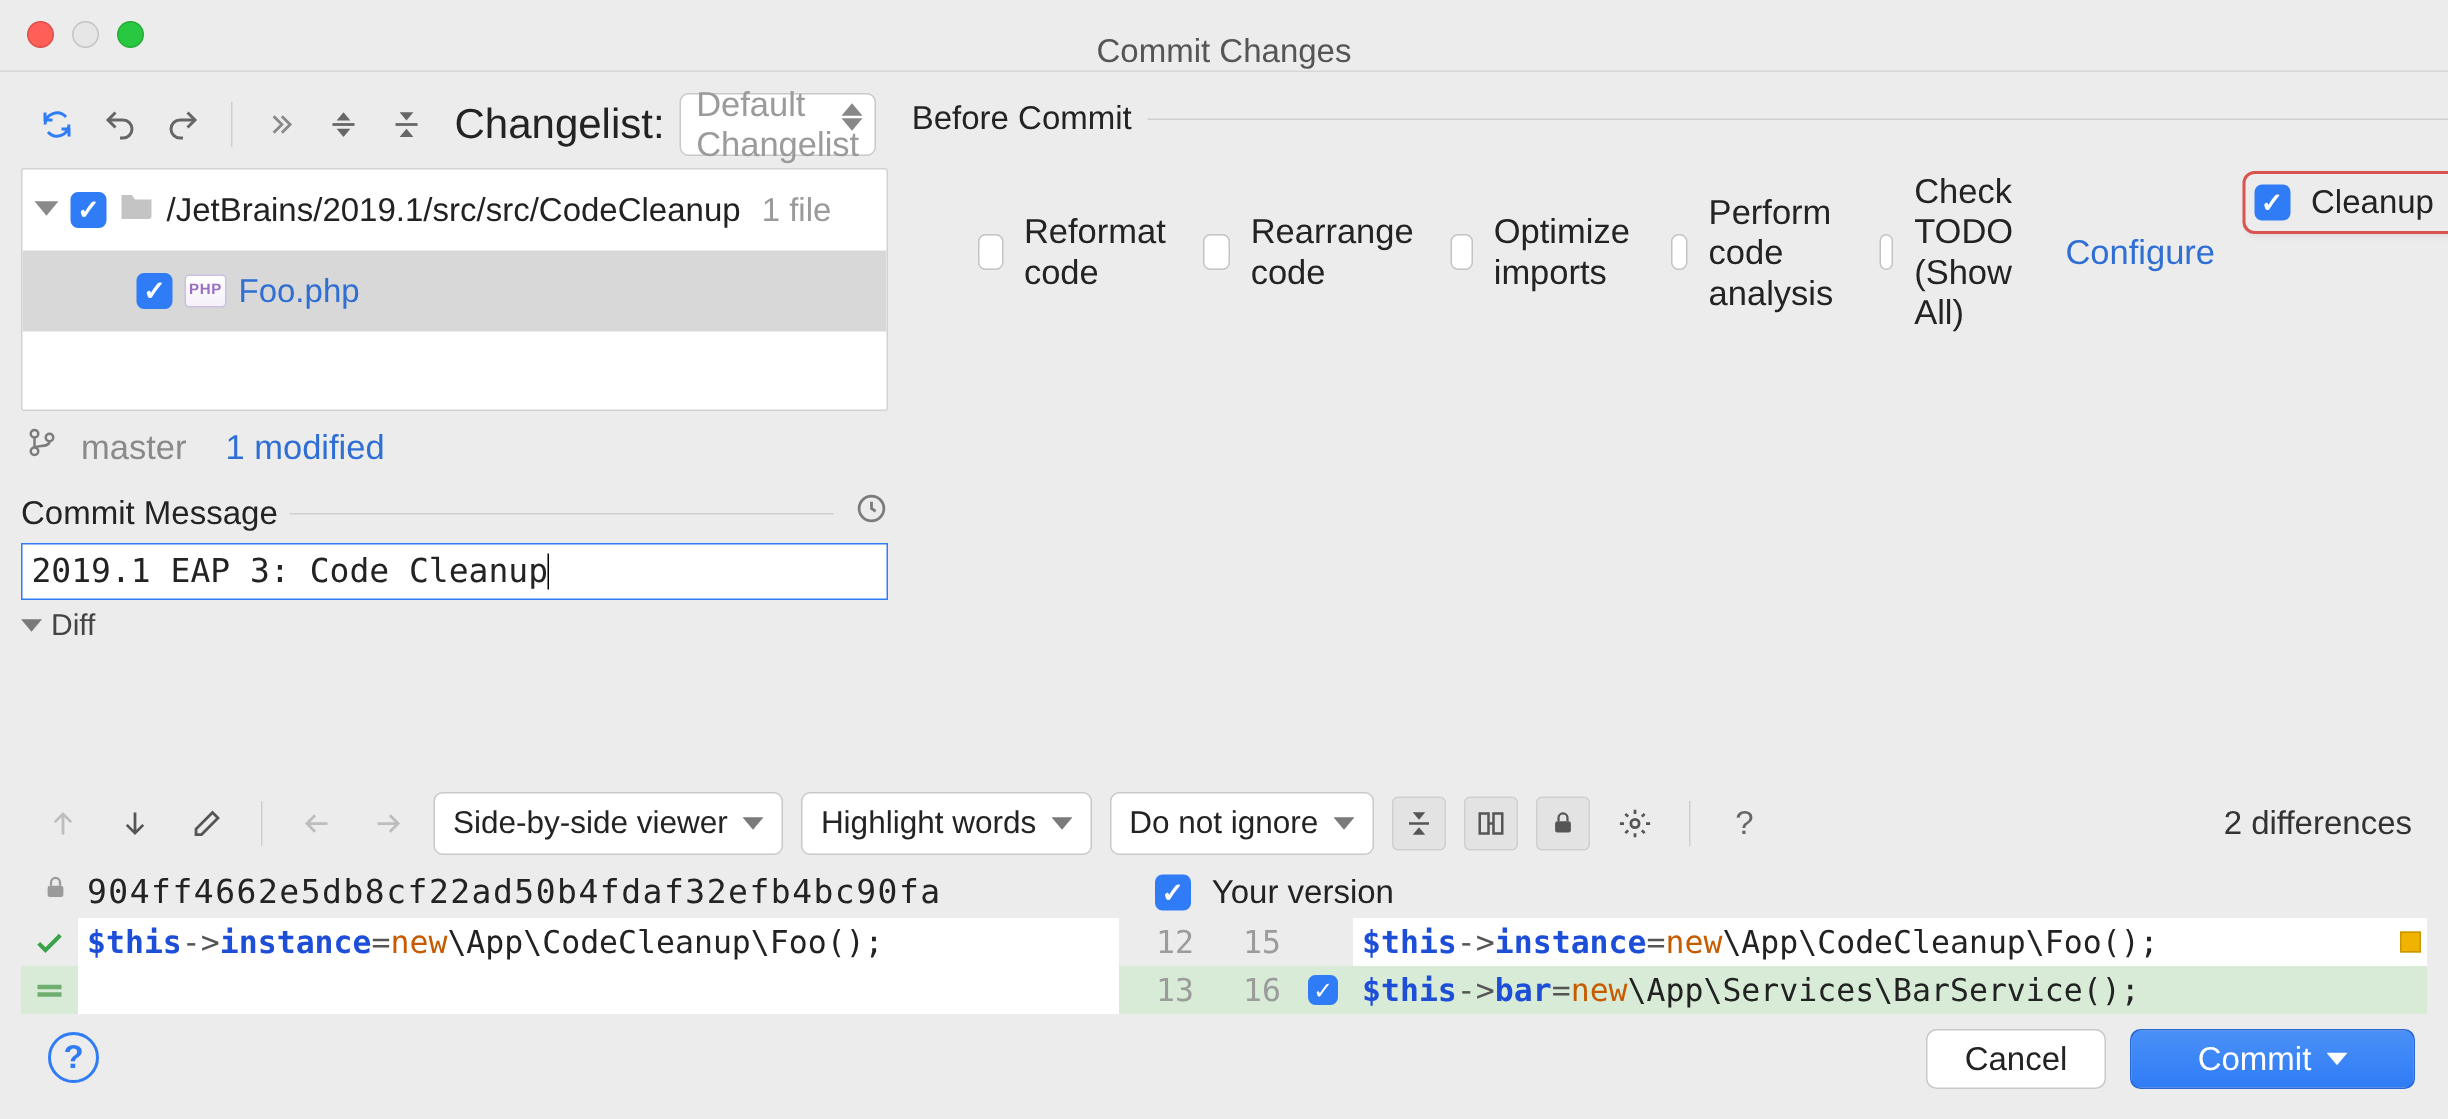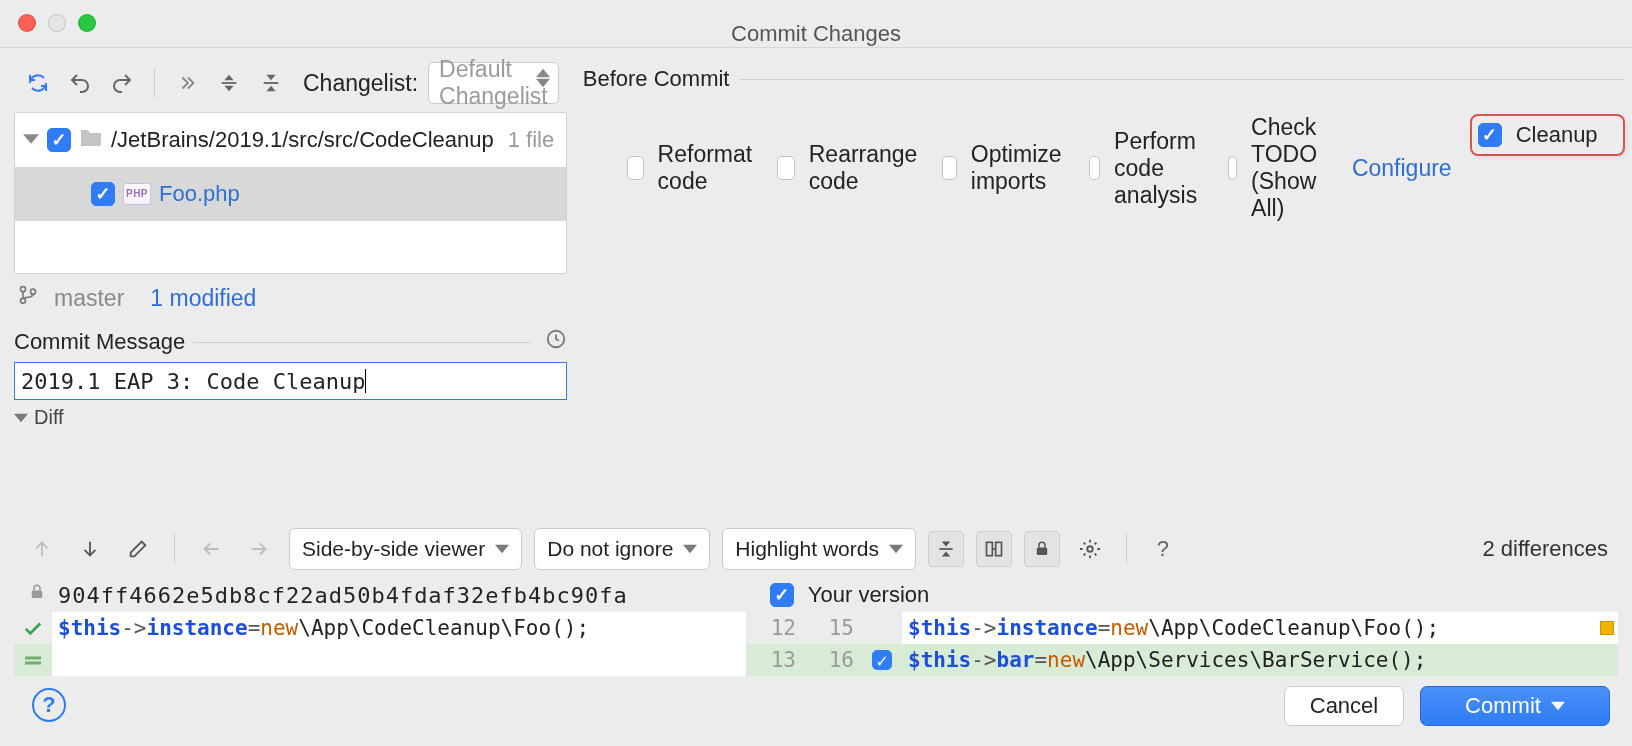--- a/index.html
+++ b/index.html
@@ -12,21 +12,21 @@
   .tl.yel { background: #e6e6e6; }
   .tl.grn { background: #28c940; }
   .titlebar .title { margin: 0 auto; color: #555; font-size: 22px; }
   .body { flex: 1; display: flex; padding: 8px 14px 0 14px; gap: 16px; }
   .left-col { width: 856px; display: flex; flex-direction: column; }
   .right-col { flex: 1; display: flex; flex-direction: column; padding-top: 10px; }
   
   .toolbar { display: flex; align-items: center; gap: 10px; padding: 6px 8px 8px 8px; }
   .tbtn { width: 32px; height: 32px; display: inline-flex; align-items: center; justify-content: center; color: #666; }
   .vsep { width: 1px; height: 30px; background: #cfcfcf; margin: 0 6px; }
-  .label-cl { margin-left: 6px; font-size: 23px; }
+  .label-cl { margin-left: 6px; font-size: 28px; }
   .dropdown-cl { flex: 1; height: 42px; background: #fff; border: 1px solid #c9c9c9; border-radius: 6px; display: flex; align-items: center; padding: 0 10px; color: #9b9b9b; position: relative; font-size: 23px; }
   .dropdown-cl .stepper { position: absolute; right: 8px; top: 5px; display: flex; flex-direction: column; color: #888; line-height: 12px; }
   
   .tree { border: 1px solid #d2d2d2; background: #fff; height: 162px; overflow: hidden; border-radius: 2px; }
   .tree-row { display: flex; align-items: center; height: 54px; padding-left: 8px; gap: 8px; font-size: 22px; }
   .tree-row.sel { background: #d8d8d8; }
   .tree-row.indent { padding-left: 76px; }
   .disclose { color: #7a7a7a; }
   .chk { appearance: none; width: 24px; height: 24px; border-radius: 5px; border: 1px solid #c3c3c3; background: #fff; display: inline-flex; align-items: center; justify-content: center; }
   .chk.checked { background: #2f7cf6; border-color: #2f7cf6; }
@@ -280,27 +280,27 @@
             <path d="M4 12h15M13 6l6 6-6 6"></path>
           </svg>
         </span>
       <div class="dropbtn">
           <span>Side-by-side viewer</span>
           <svg width="14" height="10" viewBox="0 0 10 6" fill="#7a7a7a">
             <polygon points="0 0 10 0 5 6"></polygon>
           </svg>
         </div>
       <div class="dropbtn">
-          <span>Do not ignore</span>
+          <span>Highlight words</span>
           <svg width="14" height="10" viewBox="0 0 10 6" fill="#7a7a7a">
             <polygon points="0 0 10 0 5 6"></polygon>
           </svg>
         </div>
       <div class="dropbtn">
-          <span>Highlight words</span>
+          <span>Do not ignore</span>
           <svg width="14" height="10" viewBox="0 0 10 6" fill="#7a7a7a">
             <polygon points="0 0 10 0 5 6"></polygon>
           </svg>
         </div>
       <span class="sqbtn grp">
           <svg width="20" height="20" viewBox="0 0 24 24" fill="#555">
             <rect x="4" y="11" width="16" height="2"></rect>
             <polygon points="12 9 7 3 17 3"></polygon>
             <polygon points="12 15 7 21 17 21"></polygon>
           </svg>

